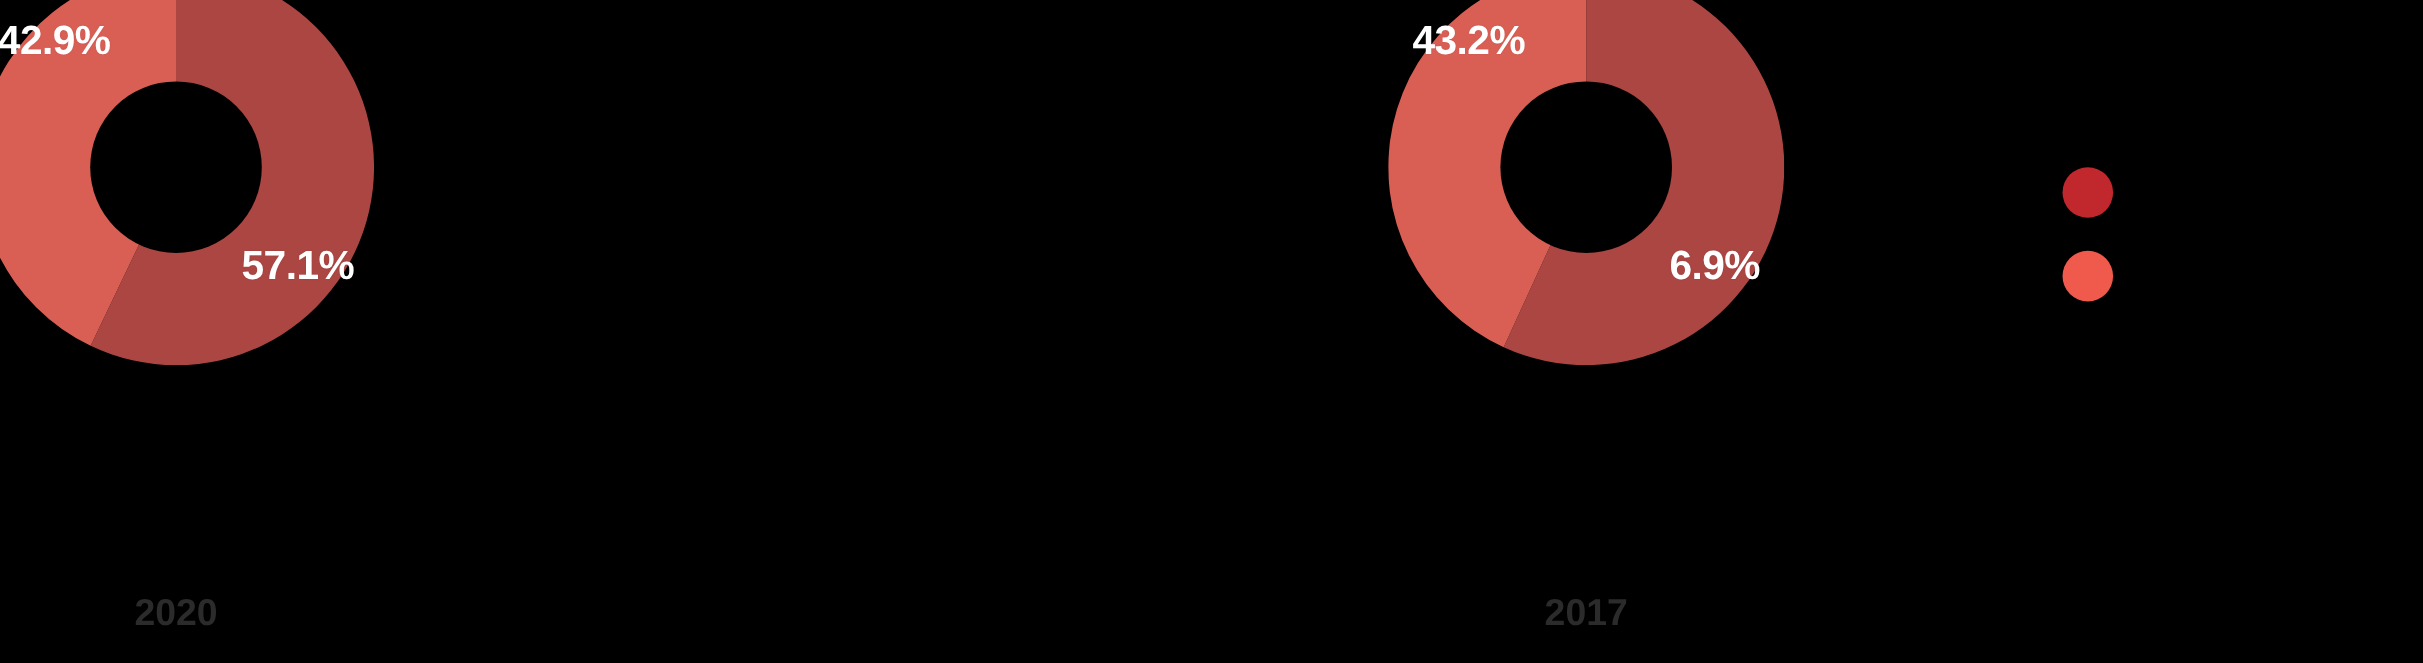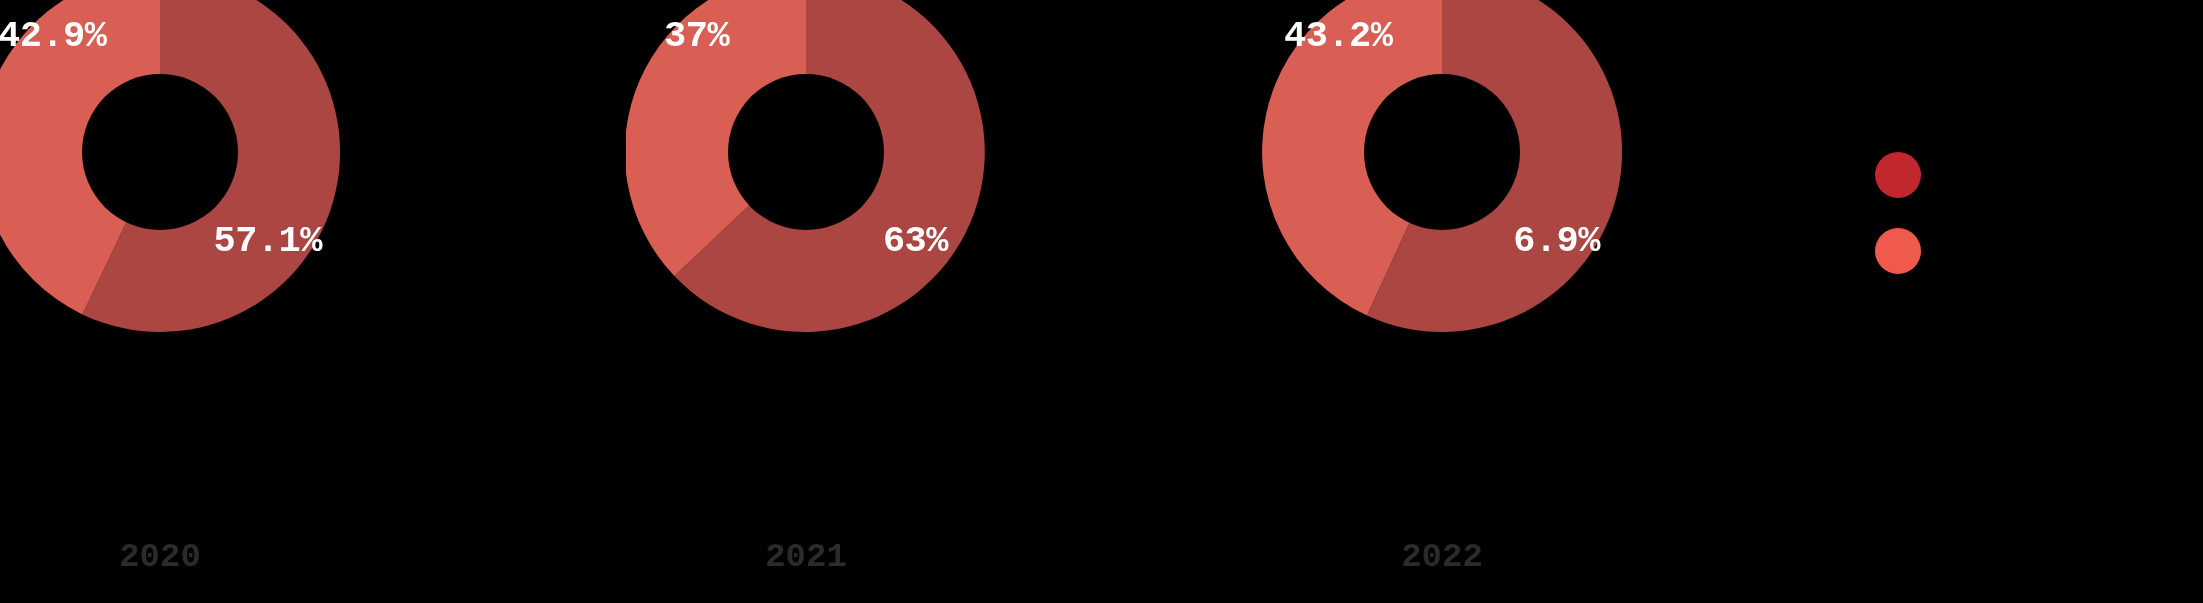--- a/index.html
+++ b/index.html
@@ -12,21 +12,20 @@
     height: 603px;
     overflow: hidden;
     font-family: "Liberation Sans", sans-serif;
   }
 
   #canvas {
     position: relative;
     width: 2203px;
     height: 581px;
     background: #000000;
-    font-family: Liberation Mono, monospace;
   }
 
   
   .donut-group {
     position: absolute;
     top: 0;
     width: 360px;
     height: 603px;
   }
   .donut-wrap {
@@ -116,46 +115,33 @@
 
         <path fill="#d95f55" d="M 180 180 L 102.4 342.4 A 180 180 0 0 1 180 0 Z"></path>
         <circle cx="180" cy="180" r="78" fill="#000000"></circle>
       </svg>
       <div class="slice-label label-upper-left">42.9%</div>
       <div class="slice-label label-lower-right">57.1%</div>
     </div>
     <div class="year-caption">2020</div>
   </div>
 
-  <div class="donut-group" style="left:626px;">
-    <div class="donut-wrap">
-      <svg class="donut-svg" viewBox="0 0 360 360">
-
-        <path fill="#ab4643" d="M 180 180 L 180 0 A 180 180 0 1 1 48.4 304.1 Z"></path>
-        <path fill="#d95f55" d="M 180 180 L 48.4 304.1 A 180 180 0 0 1 180 0 Z"></path>
-        <circle cx="180" cy="180" r="78" fill="#000000"></circle>
-      </svg>
-      <div class="slice-label label-upper-left" style="left:38px;">37%</div>
-      <div class="slice-label label-lower-right" style="right:38px;">63%</div>
-    </div>
-    <div class="year-caption">2021</div>
-  </div>
 
   <div class="donut-group" style="left:1262px;">
     <div class="donut-wrap">
       <svg class="donut-svg" viewBox="0 0 360 360">
 
         <path fill="#ab4643" d="M 180 180 L 180 0 A 180 180 0 1 1 105.0 343.6 Z"></path>
         <path fill="#d95f55" d="M 180 180 L 105.0 343.6 A 180 180 0 0 1 180 0 Z"></path>
         <circle cx="180" cy="180" r="78" fill="#000000"></circle>
       </svg>
       <div class="slice-label label-upper-left" style="left:22px;">43.2%</div>
       <div class="slice-label label-lower-right" style="right:22px;">6.9%</div>
     </div>
-    <div class="year-caption">2022</div>
+    <div class="year-caption">2017</div>
   </div>
 
   <div id="legend">
     <div class="legend-row">
       <span class="legend-swatch" style="background:#c0282d;"></span>
       <span class="legend-text"></span>
     </div>
     <div class="legend-row">
       <span class="legend-swatch" style="background:#ef5a4c;"></span>
       <span class="legend-text"></span>

